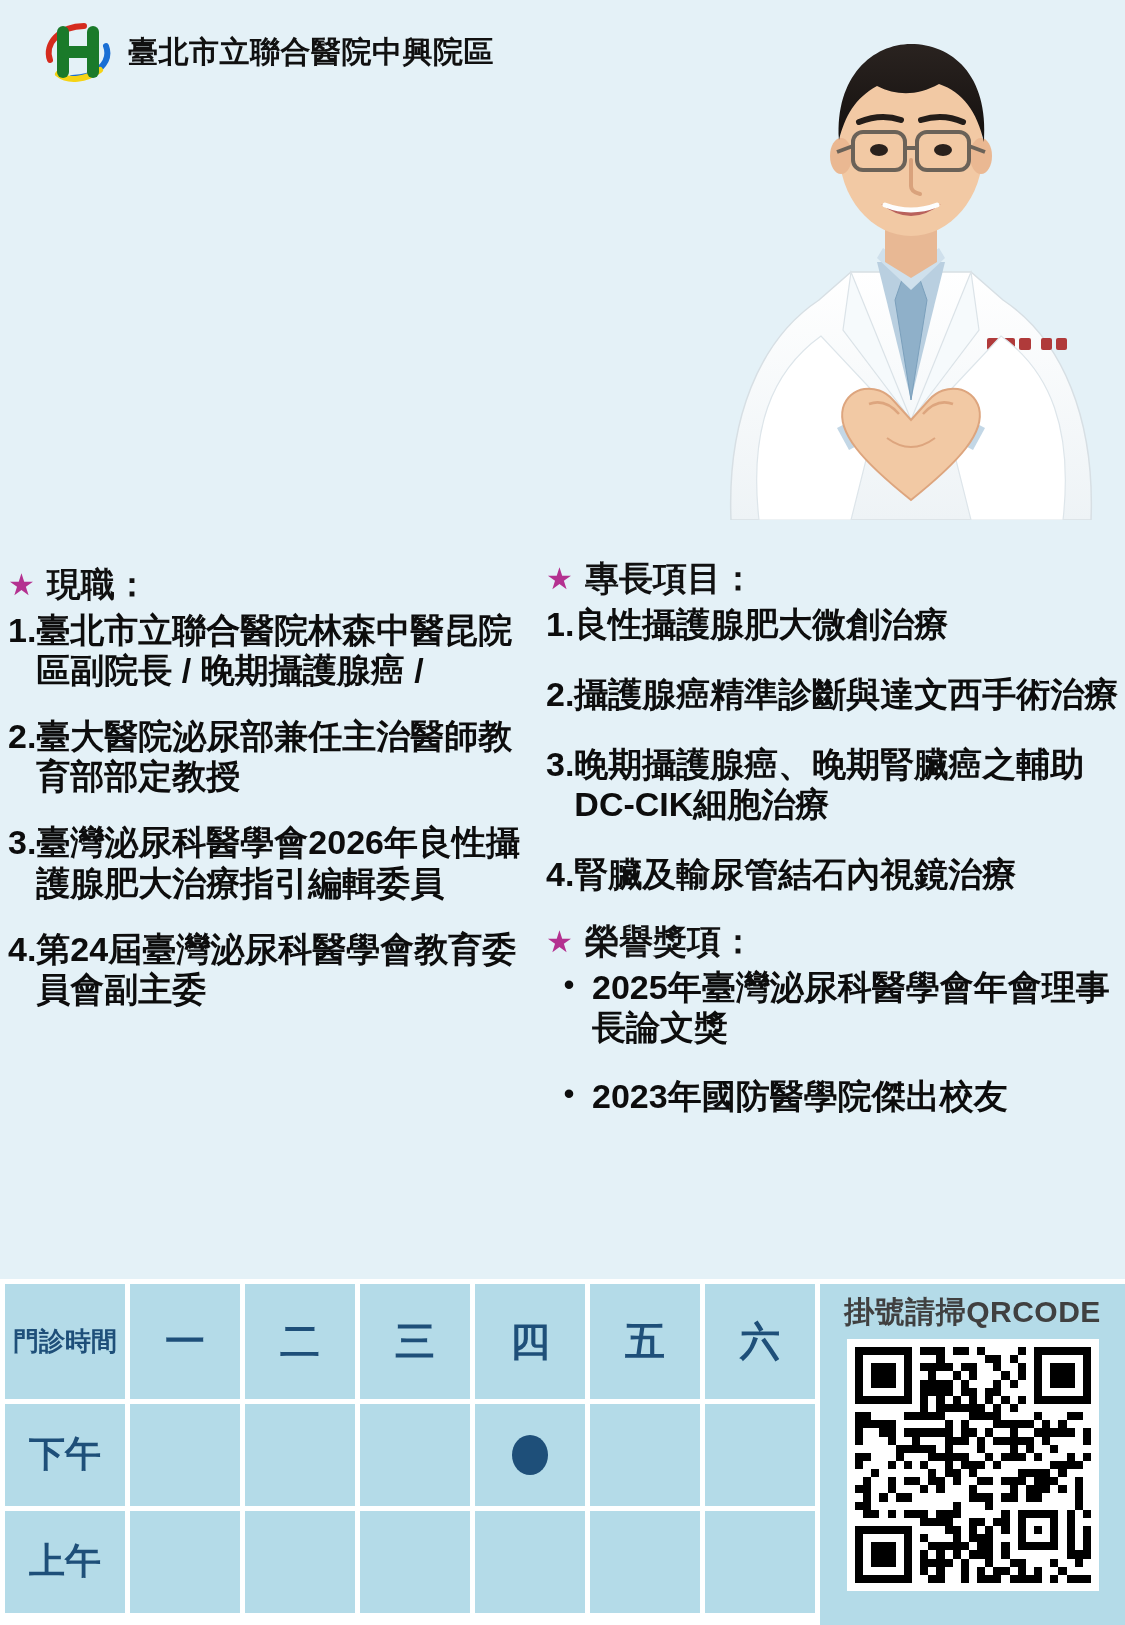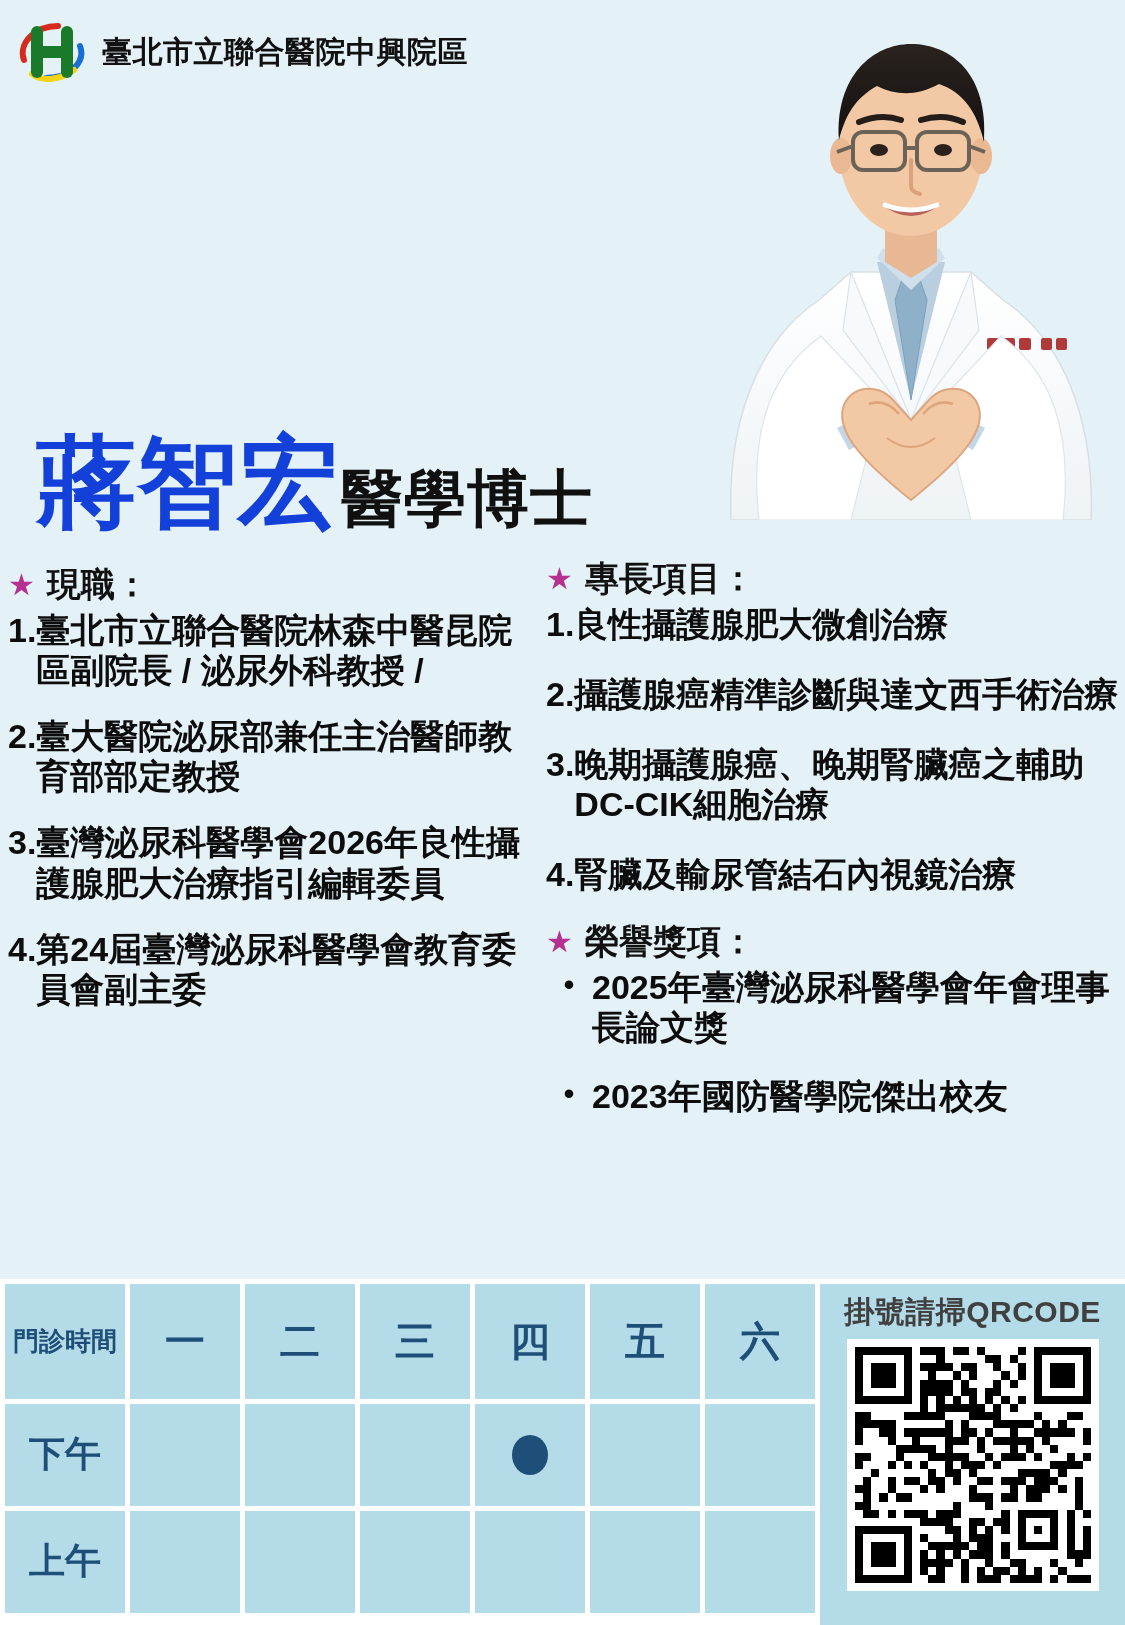--- a/index.html
+++ b/index.html
@@ -20,21 +20,21 @@
   .poster {
     position: absolute;
     inset: 0;
     background: #e4f1f7;
   }
 
   
   .header {
     position: absolute;
     top: 16px;
-    left: 16px;
+    left: 42px;
     display: flex;
     align-items: center;
     gap: 14px;
     z-index: 6;
   }
   .logo-mark {
     width: 72px;
     height: 72px;
     position: relative;
     flex: none;
@@ -330,34 +330,30 @@
           <rect x="15" y="10" width="12" height="52" rx="6"></rect>
           <rect x="45" y="10" width="12" height="52" rx="6"></rect>
           <rect x="17" y="30" width="38" height="12" rx="5"></rect>
         </g>
       </svg>
     </div>
     <div class="hospital-name">臺北市立聯合醫院中興院區</div>
   </div>
 
 
-  <div class="name-row">
-    <span class="doctor-name">蔣智宏</span>
-    <span class="doctor-degree">醫學博士</span>
-  </div>
 
   <div class="col col-left">
     <div class="section-head">
       <span class="star">★</span>
       <span>現職：</span>
     </div>
     <ul class="num-list">
       <li class="num-item">
         <span class="marker">1.</span>
-        <span class="body">臺北市立聯合醫院林森中醫昆院區副院長 / 泌尿外科教授 /</span>
+        <span class="body">臺北市立聯合醫院林森中醫昆院區副院長 / 晚期攝護腺癌 /</span>
       </li>
       <li class="num-item">
         <span class="marker">2.</span>
         <span class="body">臺大醫院泌尿部兼任主治醫師教育部部定教授</span>
       </li>
       <li class="num-item">
         <span class="marker">3.</span>
         <span class="body">臺灣泌尿科醫學會2026年良性攝護腺肥大治療指引編輯委員</span>
       </li>
       <li class="num-item">

